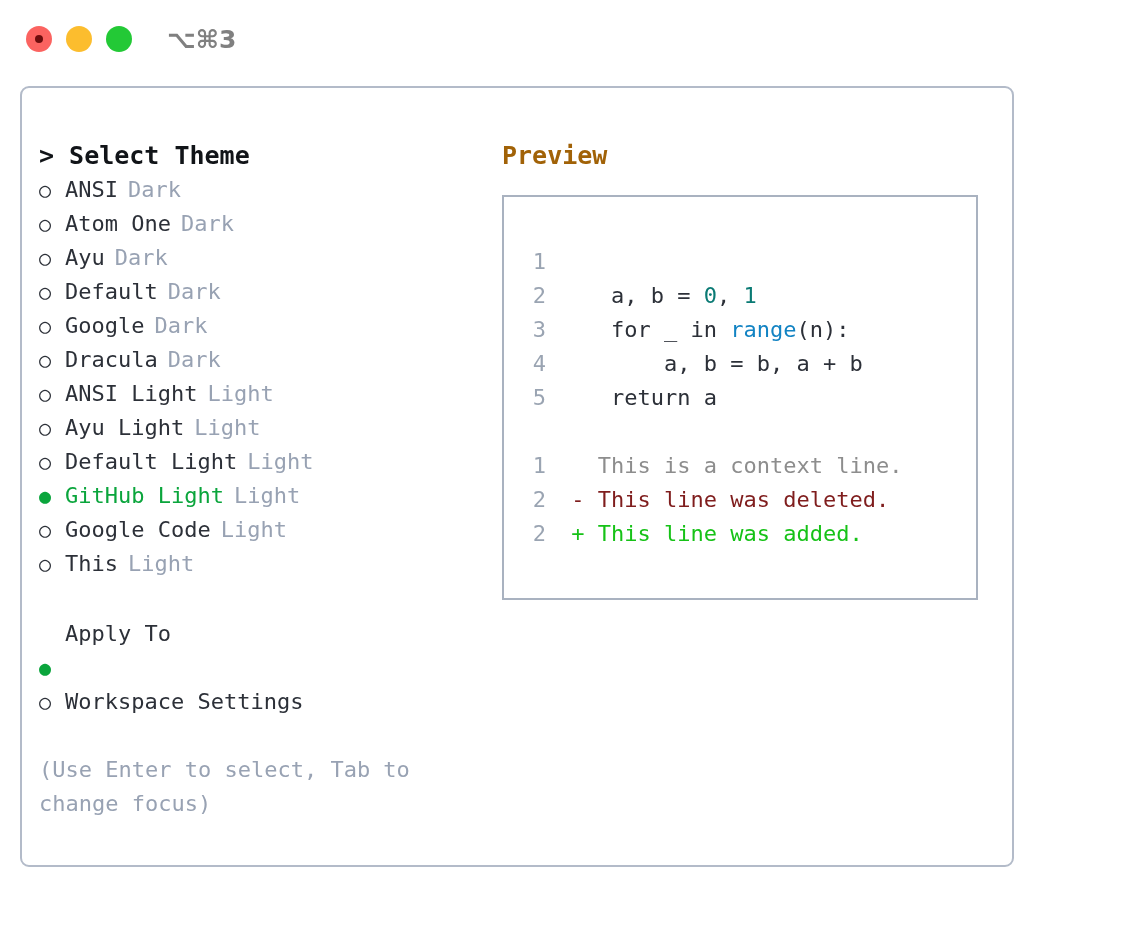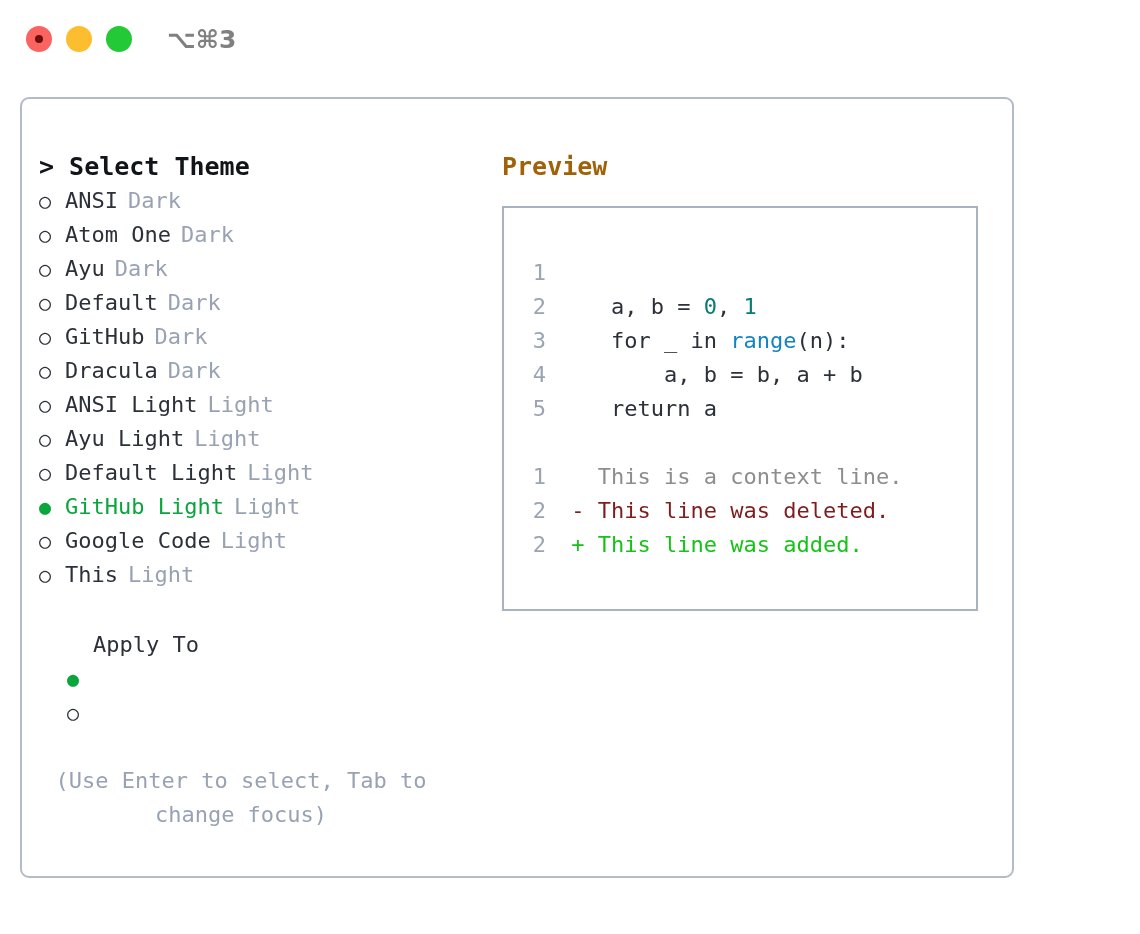--- a/index.html
+++ b/index.html
@@ -66,21 +66,21 @@
     font-weight: 600;
     color: #808080;
     letter-spacing: 0px;
     line-height: 1;
   }
 
   
   #panel {
     position: absolute;
     left: 20px;
-    top: 97px;
+    top: 86px;
     width: 994px;
     height: 781px;
     border: 2px solid #b3bbc9;
     border-radius: 9px;
     box-sizing: border-box;
     background: #ffffff;
   }
 
   
   #left-col {
@@ -113,36 +113,35 @@
   .marker.sel { color: #0aa53c; }
   .opt-label {
     color: #2c3038;
   }
   .opt-row.selected .opt-label { color: #0aa53c; }
   .opt-suffix {
     color: #98a2b3;
     margin-left: 10px;
   }
 
-  #apply-block { margin-top: 36px; margin-left: 28px; }
+  #apply-block { margin-top: 36px; }
   .apply-heading {
     font-size: 22px;
     color: #2c3038;
     line-height: 34px;
     padding-left: 26px;
     white-space: pre;
   }
 
   #hint {
     margin-top: 34px;
     font-size: 22px;
     color: #98a2b3;
     line-height: 34px;
     width: 404px;
-    text-align: center;
   }
 
   
   #right-col {
     position: absolute;
     left: 480px;
     top: 51px;
     width: 490px;
   }
   #preview-title {
@@ -199,35 +198,35 @@
 
   <div id="panel">
 
     <div id="left-col">
       <div class="section-title">&gt; Select Theme</div>
       <div id="theme-list">
           <div class="opt-row"><span class="marker">○</span><span class="opt-label">ANSI</span><span class="opt-suffix">Dark</span></div>
           <div class="opt-row"><span class="marker">○</span><span class="opt-label">Atom One</span><span class="opt-suffix">Dark</span></div>
           <div class="opt-row"><span class="marker">○</span><span class="opt-label">Ayu</span><span class="opt-suffix">Dark</span></div>
           <div class="opt-row"><span class="marker">○</span><span class="opt-label">Default</span><span class="opt-suffix">Dark</span></div>
-          <div class="opt-row"><span class="marker">○</span><span class="opt-label">GitHub</span><span class="opt-suffix">Dark</span></div>
+          <div class="opt-row"><span class="marker">○</span><span class="opt-label">Google</span><span class="opt-suffix">Dark</span></div>
           <div class="opt-row"><span class="marker">○</span><span class="opt-label">Dracula</span><span class="opt-suffix">Dark</span></div>
           <div class="opt-row"><span class="marker">○</span><span class="opt-label">ANSI Light</span><span class="opt-suffix">Light</span></div>
           <div class="opt-row"><span class="marker">○</span><span class="opt-label">Ayu Light</span><span class="opt-suffix">Light</span></div>
           <div class="opt-row"><span class="marker">○</span><span class="opt-label">Default Light</span><span class="opt-suffix">Light</span></div>
           <div class="opt-row selected"><span class="marker sel">●</span><span class="opt-label">GitHub Light</span><span class="opt-suffix">Light</span></div>
           <div class="opt-row"><span class="marker">○</span><span class="opt-label">Google Code</span><span class="opt-suffix">Light</span></div>
           <div class="opt-row"><span class="marker">○</span><span class="opt-label">This</span><span class="opt-suffix">Light</span></div>
         </div>
 
       <div id="apply-block">
         <div class="apply-heading">Apply To</div>
         <div id="apply-list">
             <div class="opt-row selected"><span class="marker sel">●</span></div>
-            <div class="opt-row"><span class="marker">○</span></div>
+            <div class="opt-row"><span class="marker">○</span><span class="opt-label">Workspace Settings</span></div>
           </div>
       </div>
 
       <div id="hint">(Use Enter to select, Tab to change focus)</div>
     </div>
 
     <div id="right-col">
       <div id="preview-title">Preview</div>
       <div id="preview-box">
         <div id="code-block">

